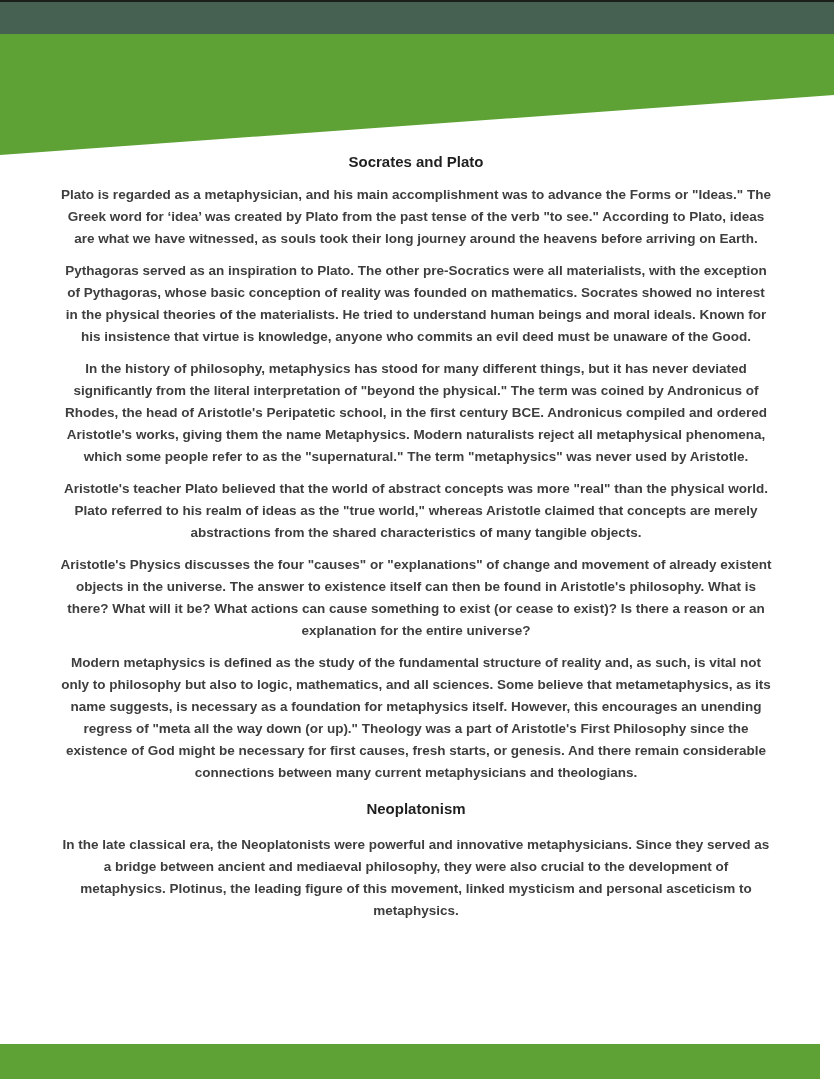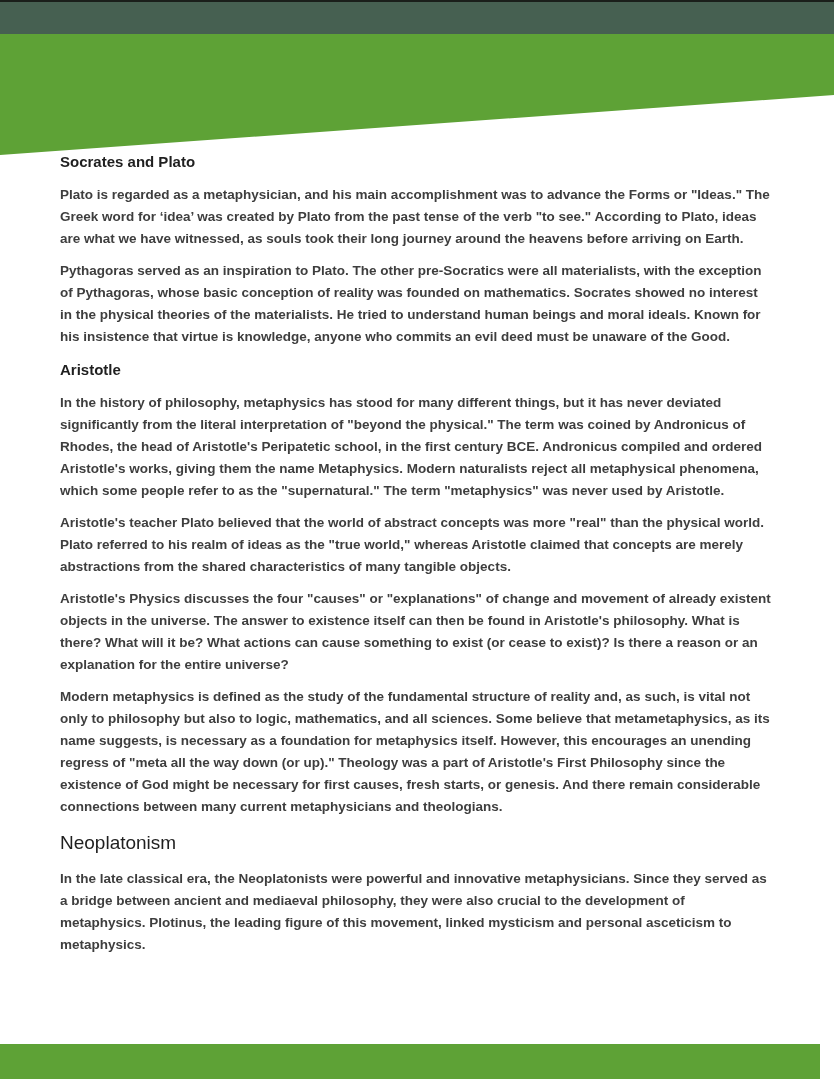--- a/index.html
+++ b/index.html
@@ -44,25 +44,26 @@
   }
   
   .content {
     position: absolute;
     top: 152px;
     left: 60px;
     width: 712px;
     color: var(--body-color, #3e3e3e);
     font-size: 13.5px;
     line-height: 22px;
+    text-align: center;
   }
   .content h1 {
-    font-size: 19px;
+    font-size: 15px;
     line-height: 26px;
-    font-weight: normal;
+    font-weight: bold;
     color: var(--heading-color, #1f1f1f);
     margin: 12px 0 12px 0;
   }
   .content h2 {
     font-size: 15px;
     line-height: 20px;
     font-weight: bold;
     color: var(--heading-color, #1f1f1f);
     margin: 12px 0 12px 0;
   }
@@ -78,21 +79,20 @@
 <div class="page">
 
   <div class="top-edge-line"></div>
   <div class="header-dark-bar"></div>
   <div class="header-accent-shape"></div>
 
   <div class="content">
     <h2>Socrates and Plato</h2>
     <p>Plato is regarded as a metaphysician, and his main accomplishment was to advance the Forms or "Ideas." The Greek word for ‘idea’ was created by Plato from the past tense of the verb "to see." According to Plato, ideas are what we have witnessed, as souls took their long journey around the heavens before arriving on Earth.</p>
     <p>Pythagoras served as an inspiration to Plato. The other pre-Socratics were all materialists, with the exception of Pythagoras, whose basic conception of reality was founded on mathematics. Socrates showed no interest in the physical theories of the materialists. He tried to understand human beings and moral ideals. Known for his insistence that virtue is knowledge, anyone who commits an evil deed must be unaware of the Good.</p>
-    <h2>Aristotle</h2>
     <p>In the history of philosophy, metaphysics has stood for many different things, but it has never deviated significantly from the literal interpretation of "beyond the physical." The term was coined by Andronicus of Rhodes, the head of Aristotle's Peripatetic school, in the first century BCE. Andronicus compiled and ordered Aristotle's works, giving them the name Metaphysics. Modern naturalists reject all metaphysical phenomena, which some people refer to as the "supernatural." The term "metaphysics" was never used by Aristotle.</p>
     <p>Aristotle's teacher Plato believed that the world of abstract concepts was more "real" than the physical world. Plato referred to his realm of ideas as the "true world," whereas Aristotle claimed that concepts are merely abstractions from the shared characteristics of many tangible objects.</p>
     <p>Aristotle's Physics discusses the four "causes" or "explanations" of change and movement of already existent objects in the universe. The answer to existence itself can then be found in Aristotle's philosophy. What is there? What will it be? What actions can cause something to exist (or cease to exist)? Is there a reason or an explanation for the entire universe?</p>
     <p>Modern metaphysics is defined as the study of the fundamental structure of reality and, as such, is vital not only to philosophy but also to logic, mathematics, and all sciences. Some believe that metametaphysics, as its name suggests, is necessary as a foundation for metaphysics itself. However, this encourages an unending regress of "meta all the way down (or up)." Theology was a part of Aristotle's First Philosophy since the existence of God might be necessary for first causes, fresh starts, or genesis. And there remain considerable connections between many current metaphysicians and theologians.</p>
     <h1>Neoplatonism</h1>
     <p>In the late classical era, the Neoplatonists were powerful and innovative metaphysicians. Since they served as a bridge between ancient and mediaeval philosophy, they were also crucial to the development of metaphysics. Plotinus, the leading figure of this movement, linked mysticism and personal asceticism to metaphysics.</p>
   </div>
 
   <div class="footer-accent-bar"></div>
 

